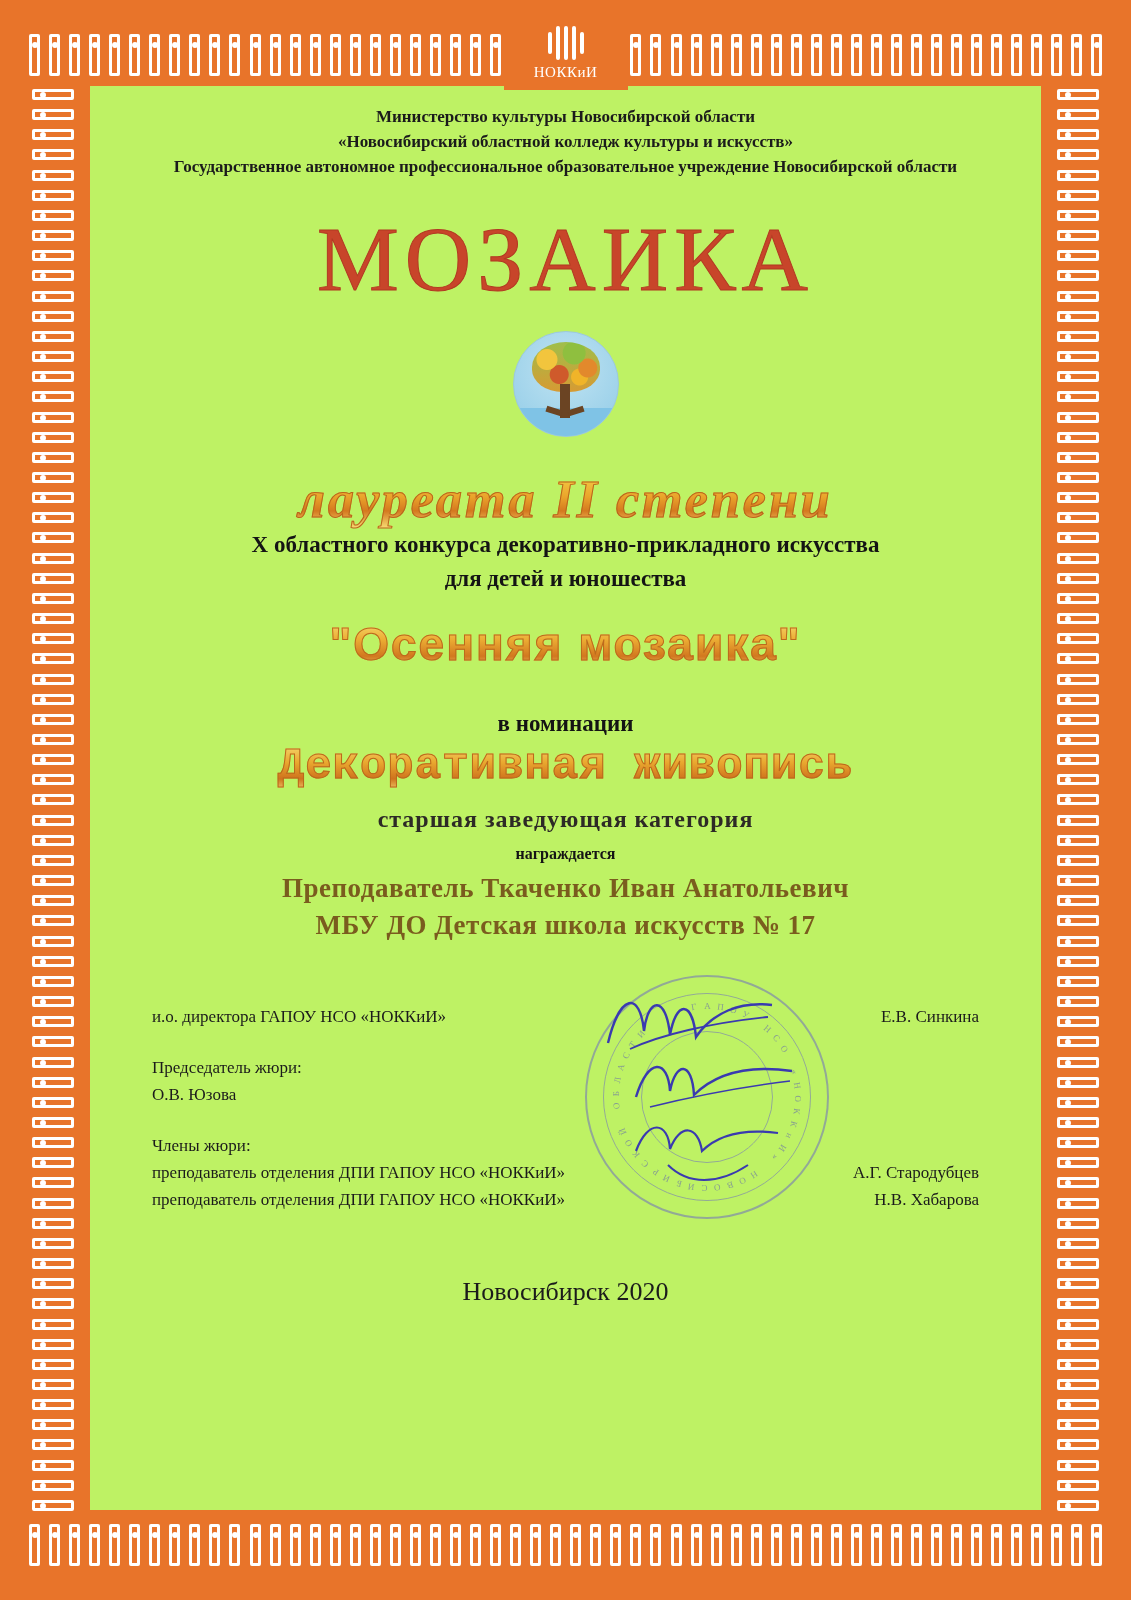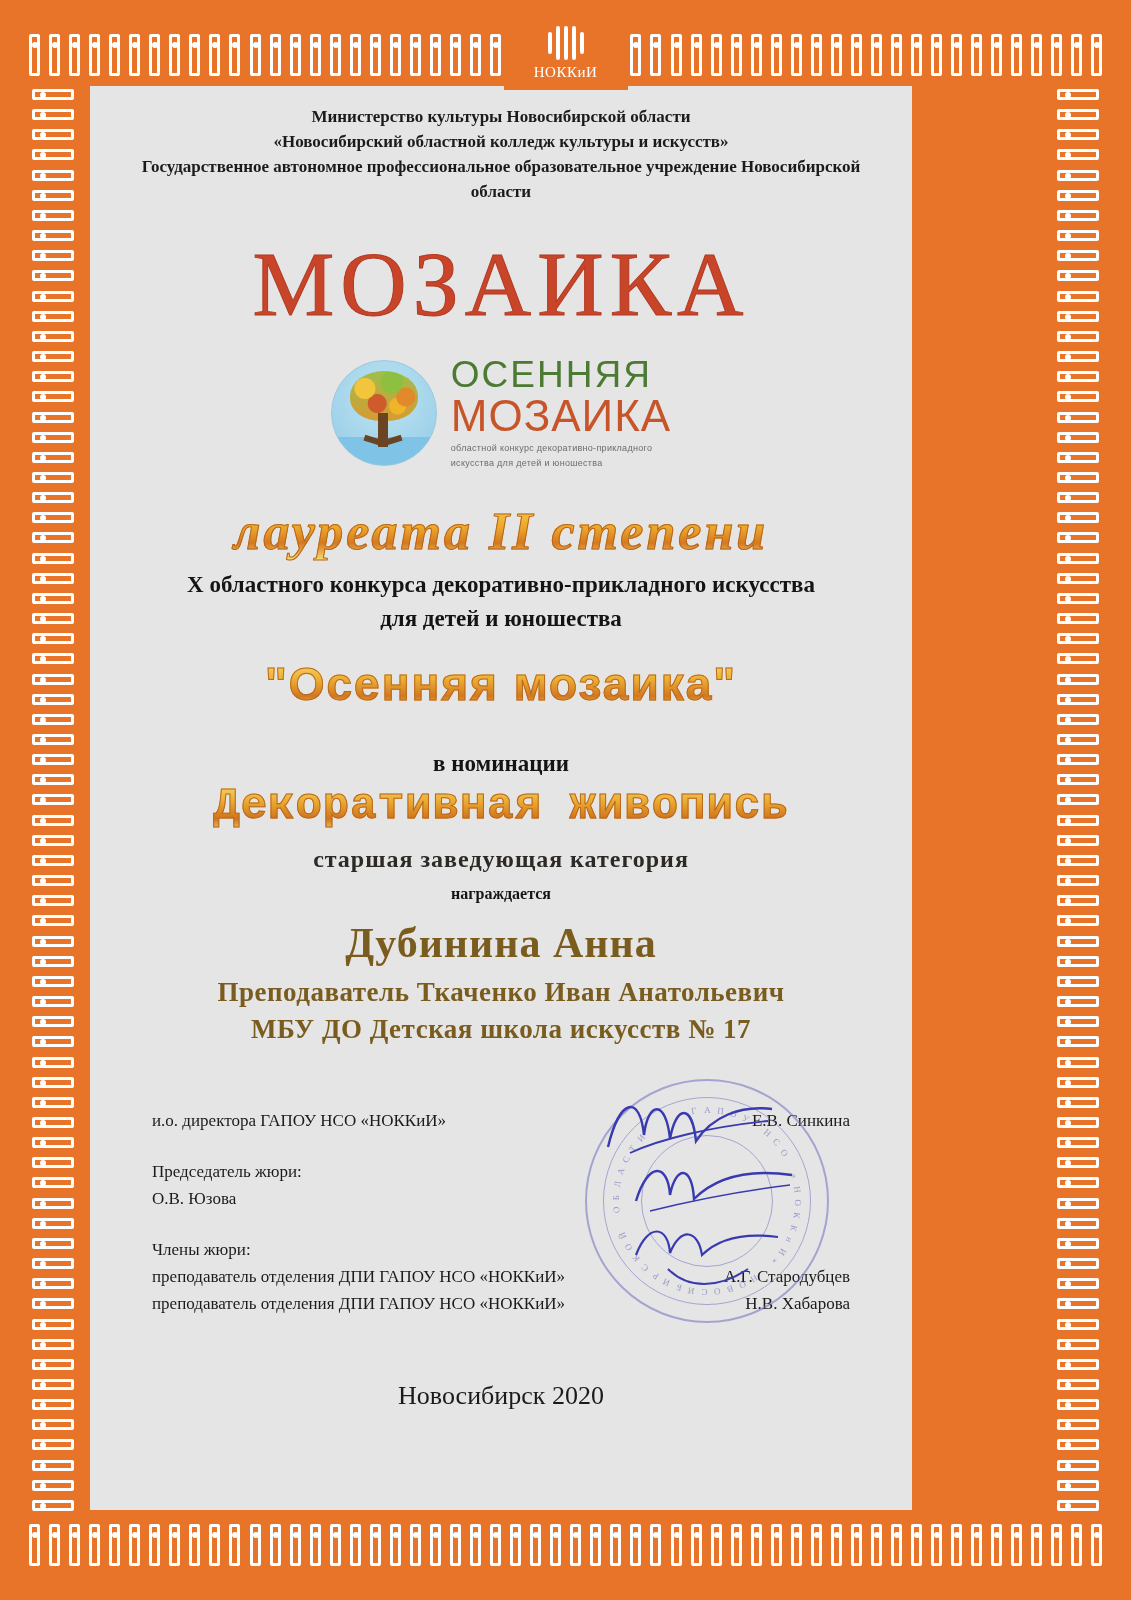--- a/index.html
+++ b/index.html
@@ -120,23 +120,23 @@
     letter-spacing: .5px;
     margin-top: 4px;
     font-family: "Liberation Serif", serif;
   }
 
   
   .sheet {
     position: absolute;
     left: 90px;
     top: 86px;
-    width: 822px;
+    width: 951px;
     height: 1424px;
-    background: #e5e5e5;
+    background: #bef264;
     z-index: 4;
     box-sizing: border-box;
     padding: 18px 40px 0 40px;
     text-align: center;
   }
 
   .org-line {
     font-family: "Liberation Serif", serif;
     font-weight: bold;
     color: #1b1b1b;
@@ -243,21 +243,21 @@
     letter-spacing: 3px;
     background: linear-gradient(180deg, #f6d44b 0%, #eaa52b 45%, #d4791f 70%, #f7dc72 100%);
     -webkit-background-clip: text;
     background-clip: text;
     color: transparent;
     -webkit-text-stroke: 1px #b9651c;
     line-height: 1.1;
   }
 
   .contest-line {
-    margin-top: 8px;
+    margin-top: 0;
     font-family: "Liberation Serif", serif;
     font-weight: bold;
     font-size: 23px;
     color: #141414;
     line-height: 34px;
   }
 
   .contest-name {
     margin-top: 22px;
     font-family: "Liberation Sans", sans-serif;
@@ -698,42 +698,35 @@
     <div class="org-line l2">Государственное автономное профессиональное образовательное учреждение Новосибирской области</div>
 
     <div class="diploma-title">МОЗАИКА</div>
 
     <div class="logo-block">
       <div class="logo-circle">
         <div class="ground"></div>
         <div class="crown"></div>
         <div class="trunk"></div>
       </div>
-      <div class="logo-words">
-        <div class="logo-word1">ОСЕННЯЯ</div>
-        <div class="logo-word2">МОЗАИКА</div>
-        <div class="logo-sub">областной конкурс декоративно-прикладного</div>
-        <div class="logo-sub">искусства для детей и юношества</div>
-      </div>
     </div>
 
     <div class="laureat">лауреата II степени</div>
 
     <div class="contest-line">X областного конкурса декоративно-прикладного искусства</div>
     <div class="contest-line" style="margin-top:0">для детей и юношества</div>
 
     <div class="contest-name">"Осенняя мозаика"</div>
 
     <div class="nomination-label">в номинации</div>
     <div class="nomination-value">Декоративная живопись</div>
 
     <div class="age-cat">старшая заведующая категория</div>
     <div class="awarded">награждается</div>
 
-    <div class="winner-name">Дубинина Анна</div>
     <div class="teacher-line">Преподаватель Ткаченко Иван Анатольевич</div>
     <div class="school-line">МБУ ДО Детская школа искусств № 17</div>
 
     <div class="sig-zone">
 
       <div class="stamp">
         <div class="stamp-text" id="stampRing">
             <span style="transform: rotate(-10deg) translate(0px, -96px); left: 50%; top: 50%;">Г</span>
             <span style="transform: rotate(-1.75deg) translate(0px, -96px); left: 50%; top: 50%;">А</span>
             <span style="transform: rotate(6.5deg) translate(0px, -96px); left: 50%; top: 50%;">П</span>

